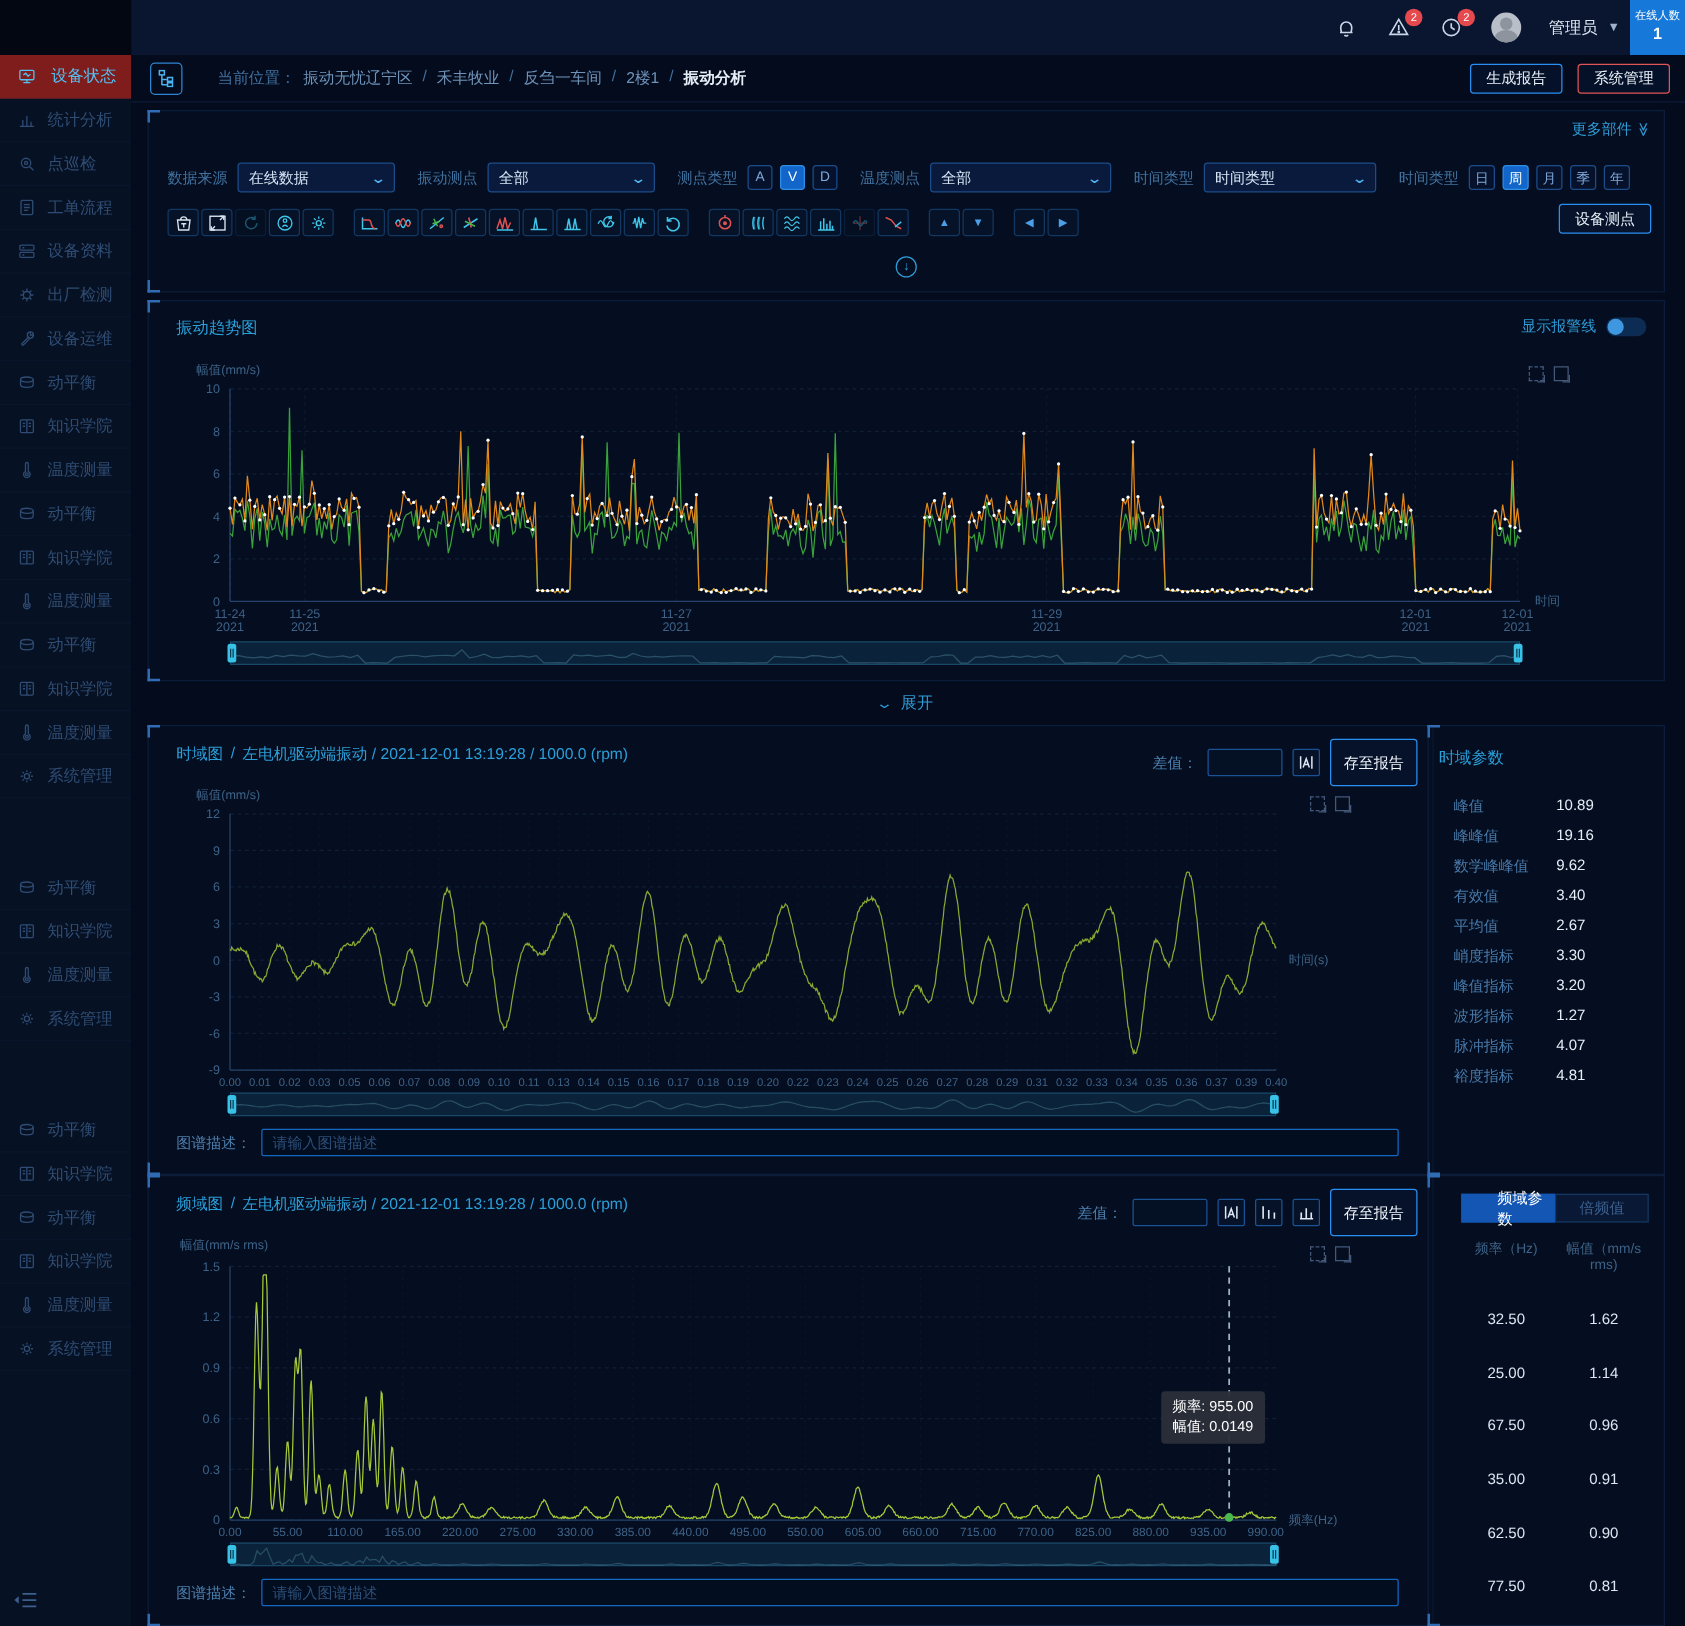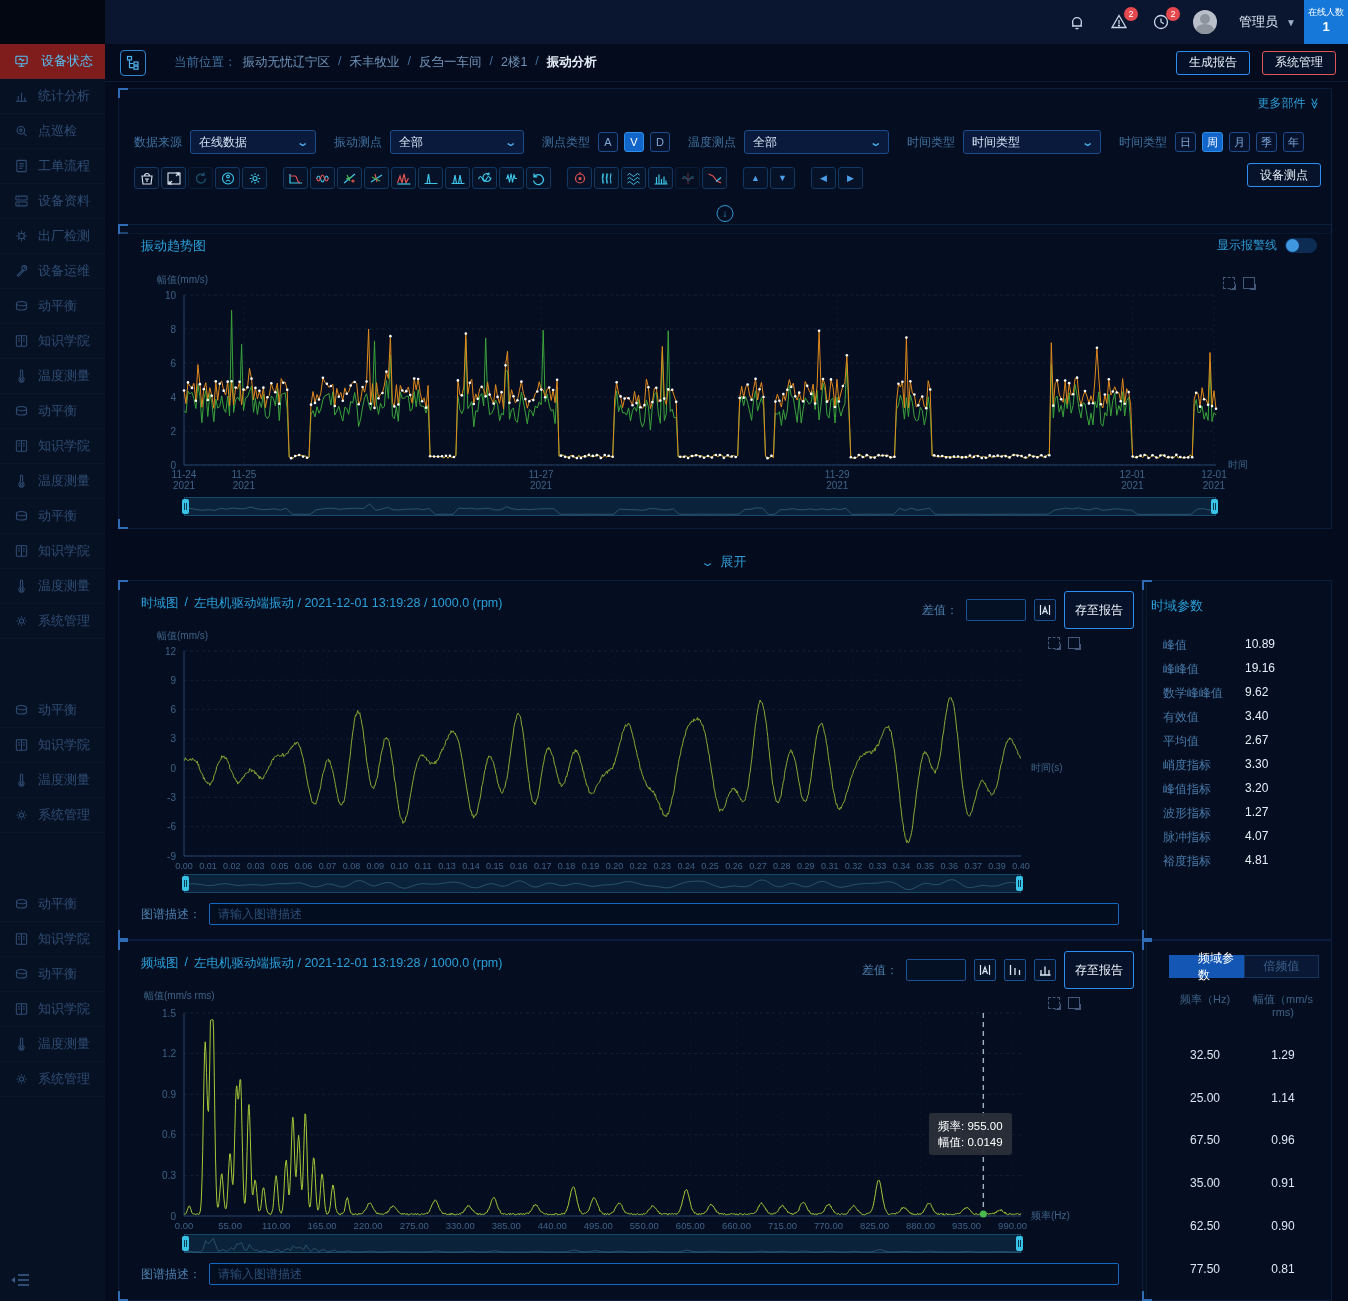--- a/index.html
+++ b/index.html
@@ -65,21 +65,21 @@
   .tool-btn.dim { opacity:0.38; }
   .tool-gap { width:14px; }
   .tool-btn .tri { font-size:9px; color:#4a9fe8; }
   .device-point-btn { position:absolute; right:10px; top:74px; }
   .collapse-circle { position:absolute; left:50%; top:116px; transform:translateX(-50%); width:17px; height:17px; border:1px solid #2f9bd6; border-radius:50%; color:#2f9bd6; font-size:10px; line-height:15px; text-align:center; cursor:pointer; }
 
   
   .chart-title { position:absolute; left:22px; top:12px; font-size:13px; color:#2b9fd9; }
   .chart-head { position:absolute; left:22px; top:14px; font-size:12.5px; color:#2b9fd9; display:flex; gap:6px; white-space:nowrap; }
   .chart-head .sep { color:#2b9fd9; }
-  .trend-panel { left:13px; top:180px; width:1214px; height:305px; }
+  .trend-panel { left:13px; top:196px; width:1214px; height:305px; }
   .alarm-toggle { position:absolute; right:14px; top:12px; display:flex; align-items:center; gap:8px; }
   .alarm-toggle .tog-label { font-size:12px; color:#2f9bd6; }
   .switch { width:32px; height:15px; border-radius:8px; background:#0d2c54; position:relative; cursor:pointer; }
   .switch::before { content:""; position:absolute; left:1px; top:1px; width:13px; height:13px; border-radius:50%; background:#3f97e0; }
   .minitools { position:absolute; display:flex; gap:8px; }
   .mt { width:12px; height:12px; border:1px solid #44597a; position:relative; cursor:pointer; }
   .mt.dash { border-style:dashed; }
   .mt::after { content:""; position:absolute; right:-2px; bottom:-2px; width:5px; height:5px; border-right:1px solid #44597a; border-bottom:1px solid #44597a; }
   svg.chart { position:absolute; left:0; top:0; pointer-events:none; }
   .dz { position:absolute; height:19px; background:rgba(19,62,90,0.45); border:1px solid rgba(38,110,150,0.5); }
@@ -1180,21 +1180,21 @@
   <div class="panel freqtab-panel">
     <div class="tabs">
       <span class="tab on">频域参数</span>
       <span class="tab">倍频值</span>
     </div>
     <span class="ft-head" style="left:22px; width:80px;">频率（Hz)</span>
     <span class="ft-head" style="left:100px; width:80px;">幅值（mm/s rms)</span>
     <div id="freq-rows">
         <div class="ft-row" style="top: 107px;">
           <span class="ft-c1">32.50</span>
-          <span class="ft-c2">1.29</span>
+          <span class="ft-c2">1.62</span>
         </div>
         <div class="ft-row" style="top: 149.7px;">
           <span class="ft-c1">25.00</span>
           <span class="ft-c2">1.14</span>
         </div>
         <div class="ft-row" style="top: 192.4px;">
           <span class="ft-c1">67.50</span>
           <span class="ft-c2">0.96</span>
         </div>
         <div class="ft-row" style="top: 235.1px;">

